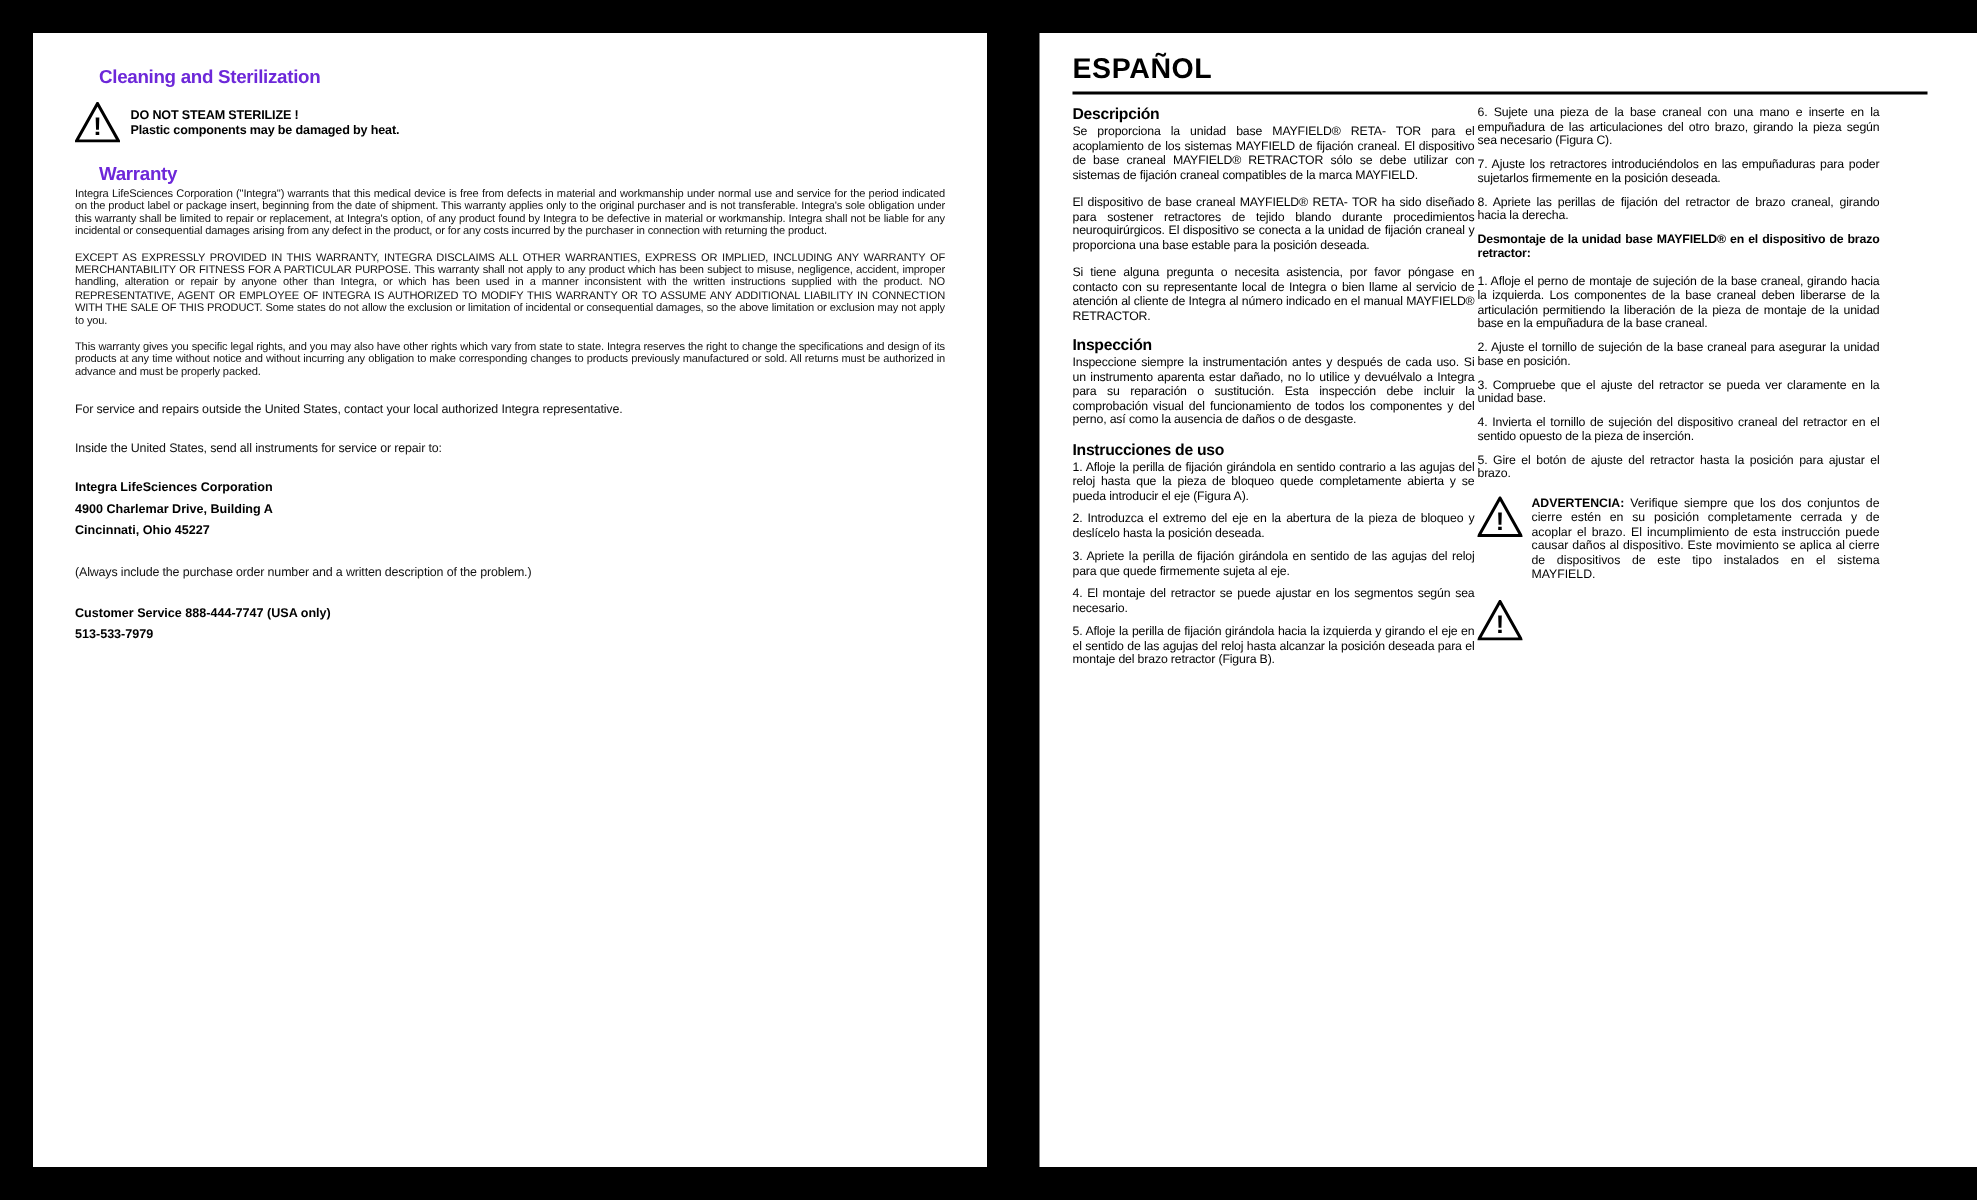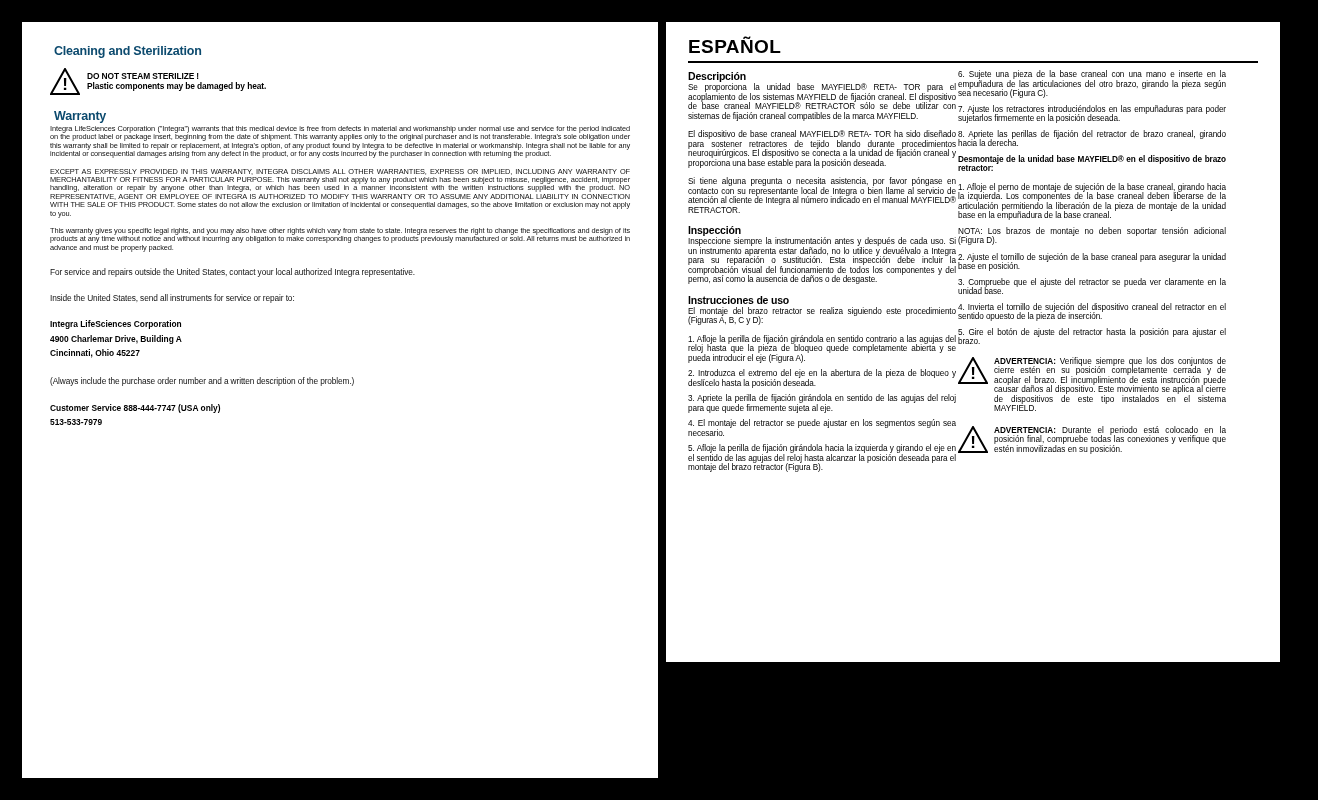--- a/index.html
+++ b/index.html
@@ -27,44 +27,45 @@
   }
   
   .sheet-left {
     left: 22px;
     top: 22px;
     width: 636px;
     height: 756px;
   }
   
   .sheet-right {
-    left: 666px;
+    left: 693px;
     top: 22px;
     width: 614px;
-    height: 640px;
+    height: 756px;
+    padding-left: 12px;
   }
   .inner-left {
     position: absolute;
     left: 28px;
     top: 22px;
     width: 580px;
   }
   .inner-right {
     position: absolute;
     left: 22px;
     top: 14px;
     width: 570px;
   }
 
   h2.sec-title {
     font-size: 12.5px;
     font-weight: bold;
-    margin: 0 0 2px 4px;
+    margin: 0 0 2px 16px;
     letter-spacing: -0.2px;
-    color: #0c4a6e;
+    color: #6d28d9;
   }
   .body-text {
     font-size: 8.3px;
     line-height: 9.6px;
     margin: 0 0 9px 0;
     text-align: justify;
     color: #111;
     letter-spacing: -0.1px;
   }
   .body-text.tiny {
@@ -224,21 +225,20 @@
         <div class="col">
           <div class="es-title">Descripción</div>
           <p class="es-text">Se proporciona la unidad base MAYFIELD® RETA- TOR para el acoplamiento de los sistemas MAYFIELD de fijación craneal. El dispositivo de base craneal MAYFIELD® RETRACTOR sólo se debe utilizar con sistemas de fijación craneal compatibles de la marca MAYFIELD.</p>
           <p class="es-text">El dispositivo de base craneal MAYFIELD® RETA- TOR ha sido diseñado para sostener retractores de tejido blando durante procedimientos neuroquirúrgicos. El dispositivo se conecta a la unidad de fijación craneal y proporciona una base estable para la posición deseada.</p>
           <p class="es-text">Si tiene alguna pregunta o necesita asistencia, por favor póngase en contacto con su representante local de Integra o bien llame al servicio de atención al cliente de Integra al número indicado en el manual MAYFIELD® RETRACTOR.</p>
 
           <div class="es-title">Inspección</div>
           <p class="es-text">Inspeccione siempre la instrumentación antes y después de cada uso. Si un instrumento aparenta estar dañado, no lo utilice y devuélvalo a Integra para su reparación o sustitución. Esta inspección debe incluir la comprobación visual del funcionamiento de todos los componentes y del perno, así como la ausencia de daños o de desgaste.</p>
 
           <div class="es-title">Instrucciones de uso</div>
-          <p class="es-text">El montaje del brazo retractor se realiza siguiendo este procedimiento (Figuras A, B, C y D):</p>
 
           <div class="es-list">
             <p>1. Afloje la perilla de fijación girándola en sentido contrario a las agujas del reloj hasta que la pieza de bloqueo quede completamente abierta y se pueda introducir el eje (Figura A).</p>
             <p>2. Introduzca el extremo del eje en la abertura de la pieza de bloqueo y deslícelo hasta la posición deseada.</p>
             <p>3. Apriete la perilla de fijación girándola en sentido de las agujas del reloj para que quede firmemente sujeta al eje.</p>
             <p>4. El montaje del retractor se puede ajustar en los segmentos según sea necesario.</p>
             <p>5. Afloje la perilla de fijación girándola hacia la izquierda y girando el eje en el sentido de las agujas del reloj hasta alcanzar la posición deseada para el montaje del brazo retractor (Figura B).</p>
           </div>
         </div>
 
@@ -248,21 +248,20 @@
             <p>7. Ajuste los retractores introduciéndolos en las empuñaduras para poder sujetarlos firmemente en la posición deseada.</p>
             <p>8. Apriete las perillas de fijación del retractor de brazo craneal, girando hacia la derecha.</p>
           </div>
 
           <p class="es-text" style="font-weight:bold;">Desmontaje de la unidad base MAYFIELD® en el dispositivo de brazo retractor:</p>
 
           <div class="es-list">
             <p>1. Afloje el perno de montaje de sujeción de la base craneal, girando hacia la izquierda. Los componentes de la base craneal deben liberarse de la articulación permitiendo la liberación de la pieza de montaje de la unidad base en la empuñadura de la base craneal.</p>
           </div>
 
-          <p class="nb">NOTA:  Los brazos de montaje no deben soportar tensión adicional (Figura D).</p>
 
           <div class="es-list">
             <p>2. Ajuste el tornillo de sujeción de la base craneal para asegurar la unidad base en posición.</p>
             <p>3. Compruebe que el ajuste del retractor se pueda ver claramente en la unidad base.</p>
             <p>4. Invierta el tornillo de sujeción del dispositivo craneal del retractor en el sentido opuesto de la pieza de inserción.</p>
             <p>5. Gire el botón de ajuste del retractor hasta la posición para ajustar el brazo.</p>
           </div>
 
           <div class="warn-es">
             <span class="warn-tri">
@@ -277,23 +276,19 @@
             </span>
           </div>
 
           <div class="warn-es">
             <span class="warn-tri">
               <svg width="30" height="27" viewBox="0 0 30 27">
                 <polygon points="15,1 29,26 1,26" fill="#ffffff" stroke="#000000" stroke-width="2"></polygon>
                 <text x="15" y="22" font-size="17" font-family="Liberation Sans, sans-serif" font-weight="bold" text-anchor="middle" fill="#000">!</text>
               </svg>
             </span>
-            <span class="warn-body">
-              <b>ADVERTENCIA:</b>
-              <span>Durante el periodo está colocado en la posición final, compruebe todas las conexiones y verifique que estén inmovilizadas en su posición.</span>
-            </span>
           </div>
         </div>
       </div>
     </div>
   </div>
 
 </div>
 
 </body></html>

